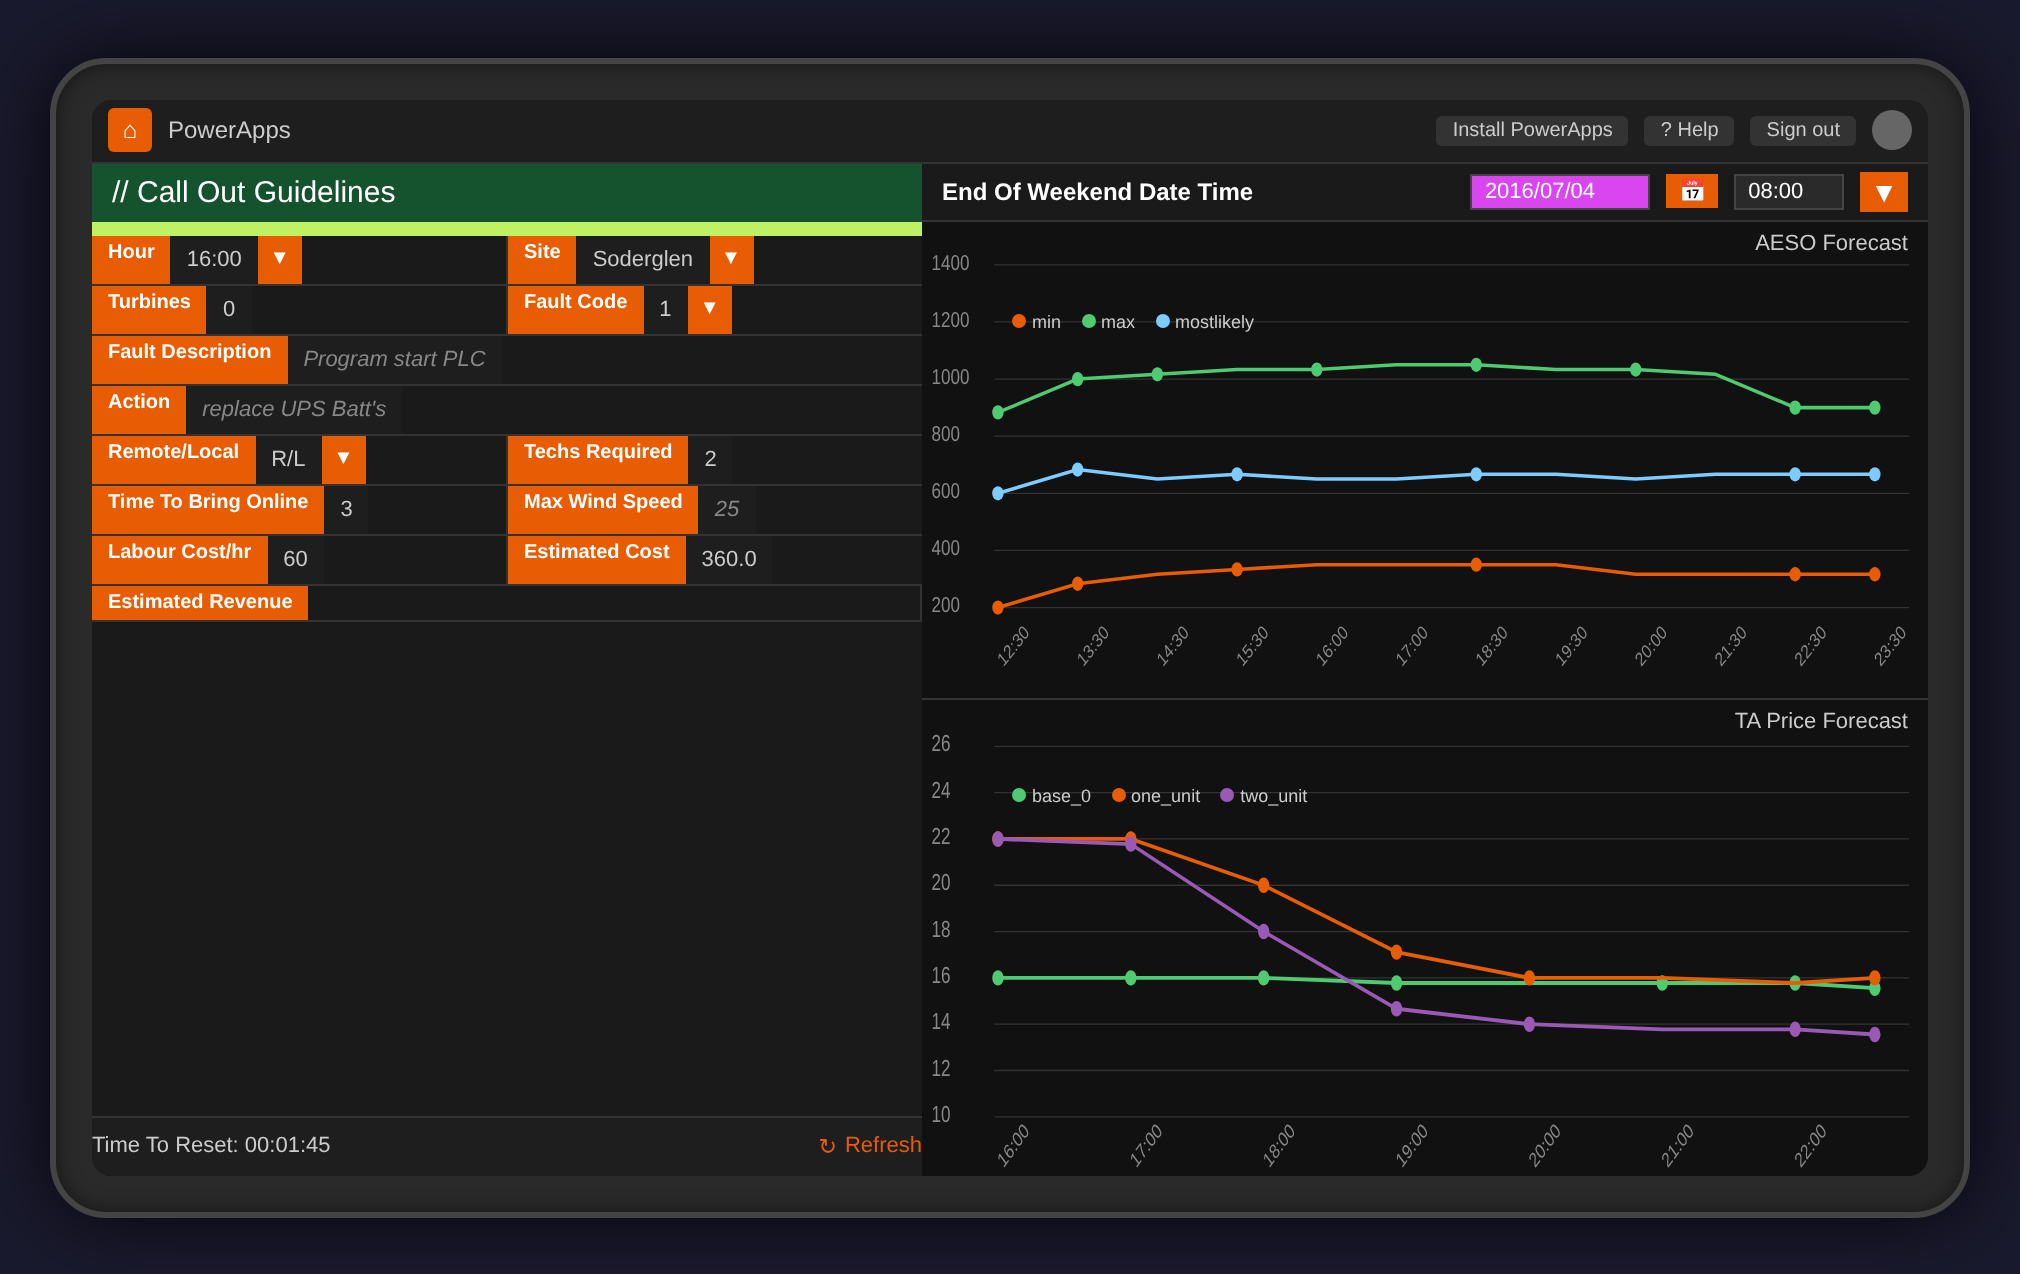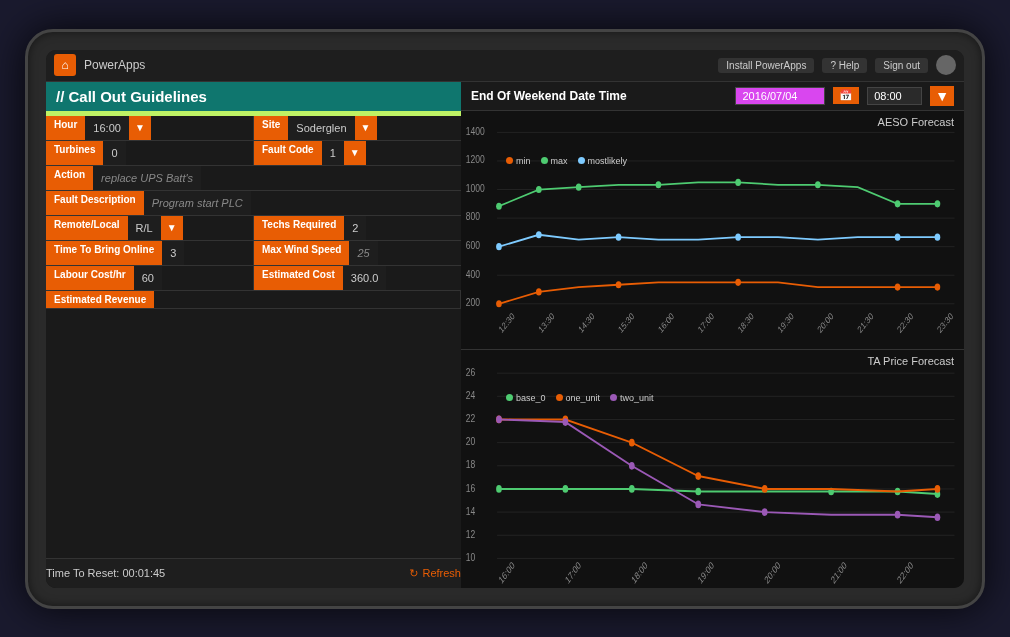--- a/index.html
+++ b/index.html
@@ -93,26 +93,26 @@
     }
     
     .left-panel {
       width: 415px;
       background: #1a1a1a;
       flex-shrink: 0;
       display: flex;
       flex-direction: column;
     }
     .page-title {
-      background: #0f766e;
+      background: #14532d;
       color: white;
       font-size: 15px;
-      font-weight: bold;
+      font-weight: normal;
       padding: 6px 10px;
-      border-bottom: 5px solid #bef264;
+      border-bottom: 7px solid #bef264;
     }
     .form-section {
       flex: 1;
       overflow-y: auto;
       padding: 0;
     }
     .form-row {
       display: flex;
       border-bottom: 1px solid #333;
     }
@@ -351,29 +351,29 @@
               <div class="field-label">Fault Code</div>
               <div class="field-input-row">
                 <div class="field-value">1</div>
                 <div class="dropdown-btn">▼</div>
               </div>
             </div>
           </div>
 
           <div class="form-row">
             <div class="field-group full">
+              <div class="field-label">Fault Description</div>
+              <div class="field-value italic">Program start PLC</div>
+            </div>
+          </div>
+
+          <div class="form-row">
+            <div class="field-group full">
               <div class="field-label">Action</div>
               <div class="field-value italic">replace UPS Batt's</div>
-            </div>
-          </div>
-
-          <div class="form-row">
-            <div class="field-group full">
-              <div class="field-label">Fault Description</div>
-              <div class="field-value italic">Program start PLC</div>
             </div>
           </div>
 
           <div class="form-row">
             <div class="field-group half">
               <div class="field-label">Remote/Local</div>
               <div class="field-input-row">
                 <div class="field-value">R/L</div>
                 <div class="dropdown-btn">▼</div>
               </div>

